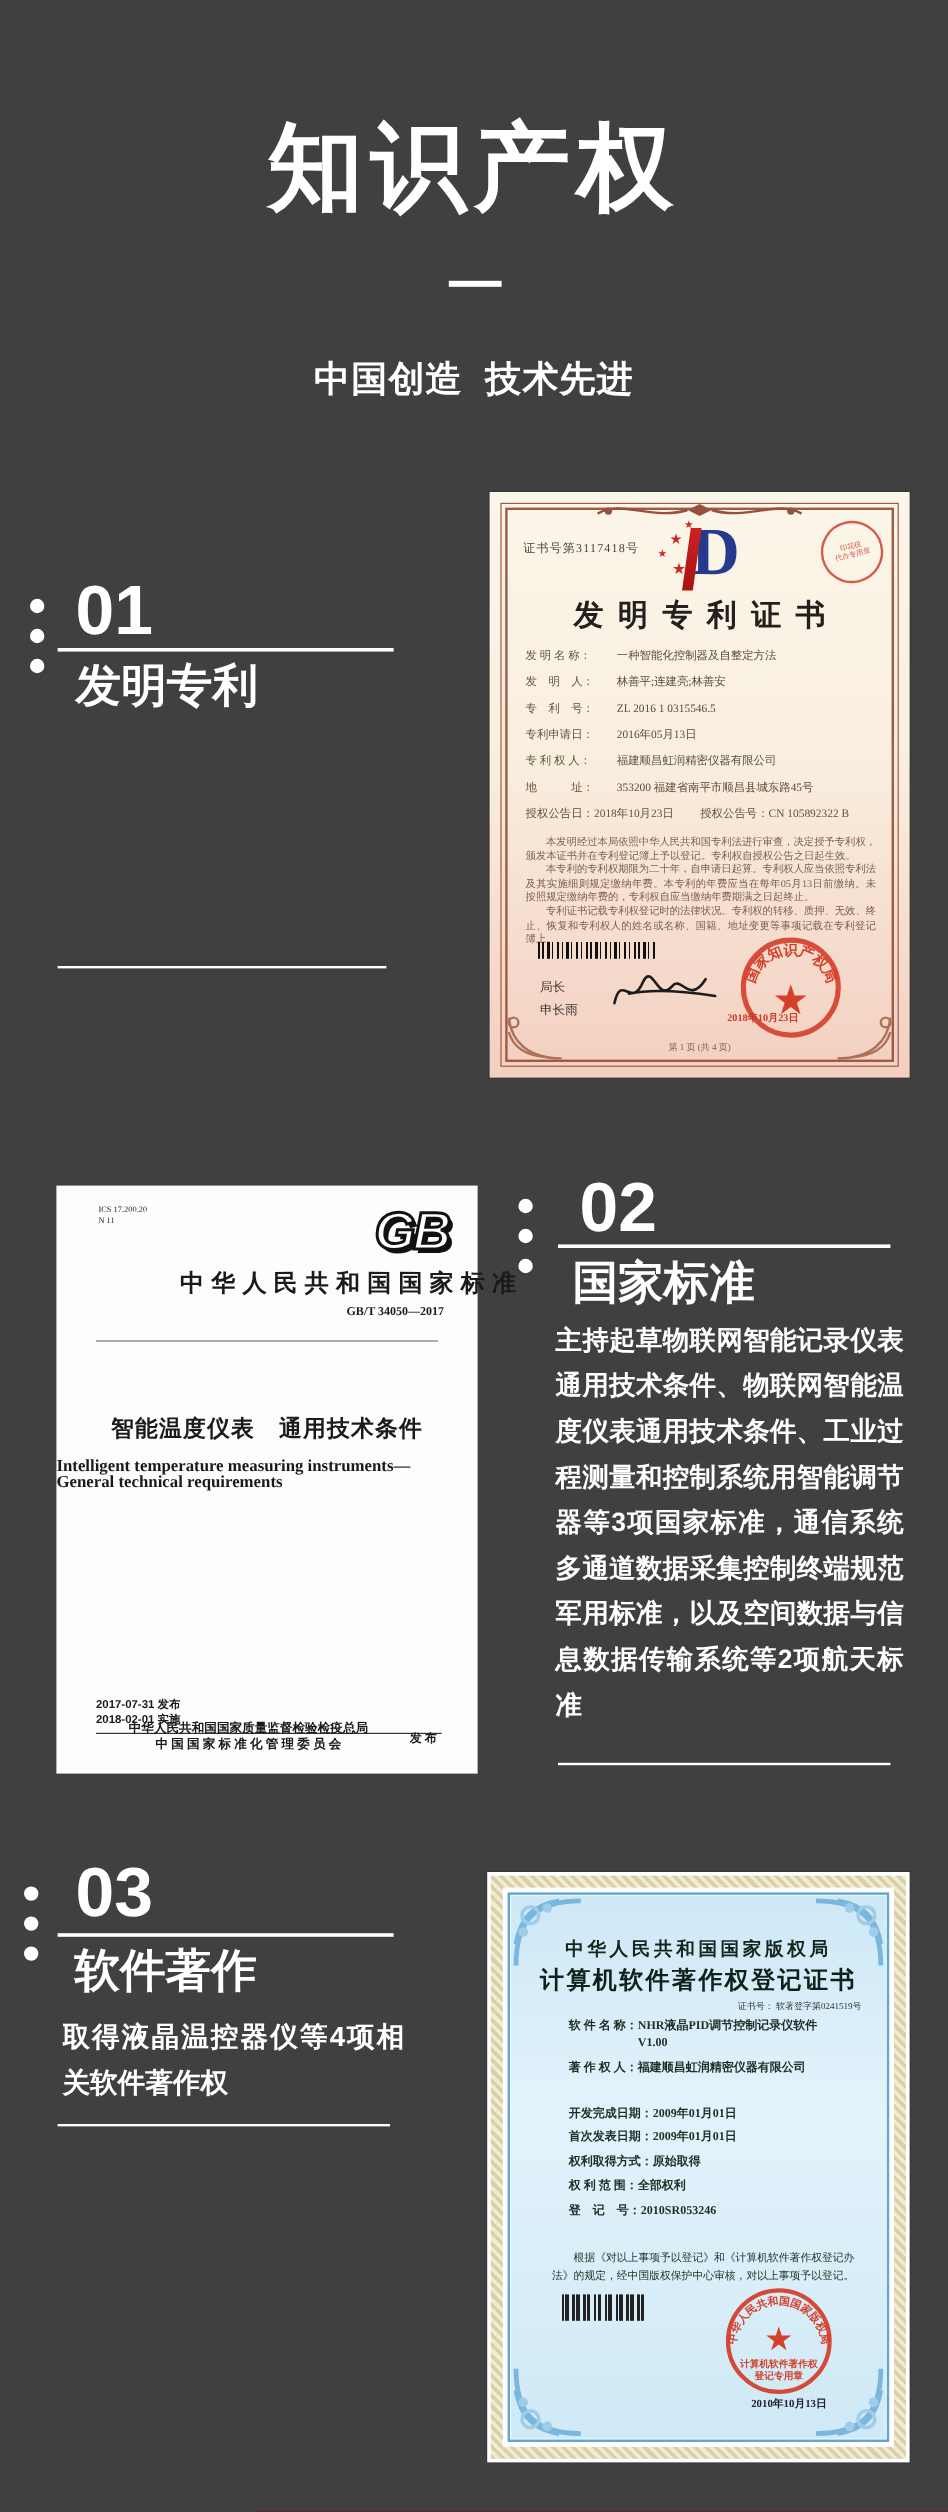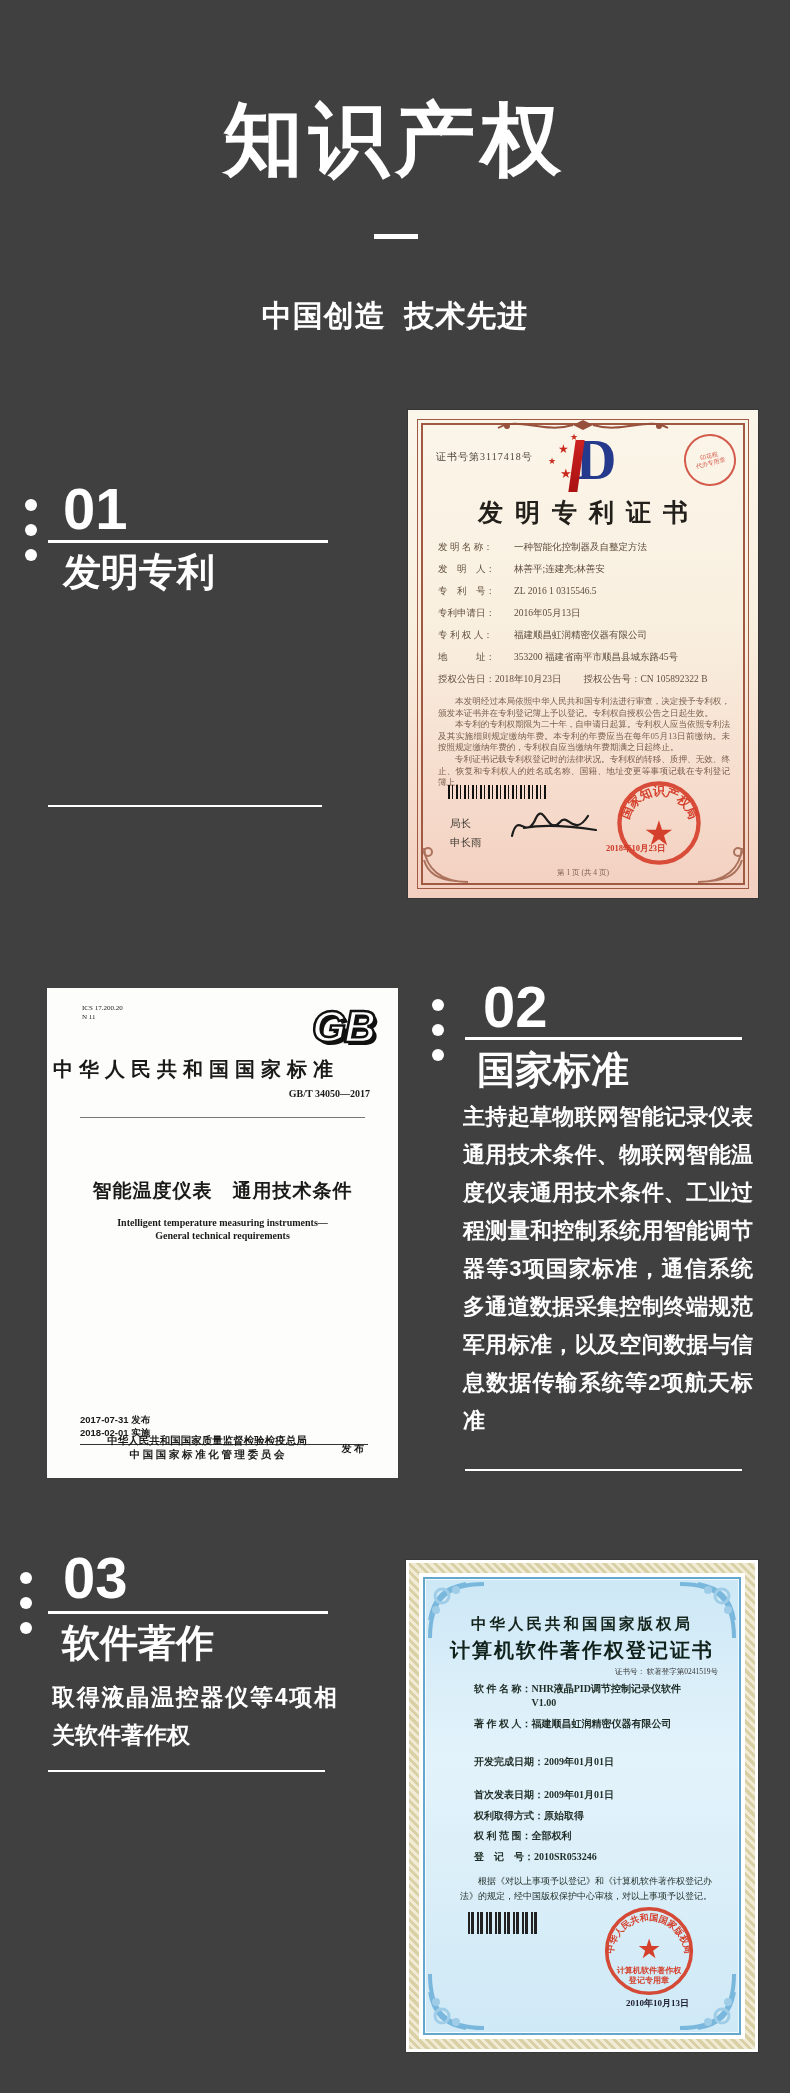--- a/index.html
+++ b/index.html
@@ -55,27 +55,27 @@
   .p-stamp-date{position:absolute;left:198px;top:433px;font-size:8.5px;color:#cf3a28;font-weight:700;}
   .p-pagenote{position:absolute;left:0;top:458px;width:100%;text-align:center;font-size:7.5px;color:#7a5f4d;}
   .p-corner{position:absolute;opacity:.8;}
   
   .gb{position:absolute;left:47px;top:988px;width:351px;height:490px;background:#fdfdfb;
     font-family:"Liberation Serif",serif;color:#1a1a1a;}
   .gb-ics{position:absolute;left:35px;top:16px;font-size:7px;line-height:9px;color:#222;}
   .gb-logo{position:absolute;right:24px;top:14px;font-size:44px;font-weight:900;font-style:italic;
     color:#fff;-webkit-text-stroke:2.5px #111;text-shadow:3px 3px 0 #111;letter-spacing:-2px;
     font-family:"Liberation Sans",sans-serif;}
-  .gb-head{position:absolute;left:0;top:68px;width:100%;text-align:left;font-size:20px;
-    font-weight:700;letter-spacing:6px;text-indent:6px;}
+  .gb-head{position:absolute;left:0;top:68px;width:100%;text-align:right;font-size:20px;
+    font-weight:700;letter-spacing:6px;text-indent:6px;padding-left:38px;}
   .gb-stdno{position:absolute;right:28px;top:100px;font-size:10px;font-weight:700;}
   .gb-rule{position:absolute;left:33px;top:129px;width:285px;height:1px;background:#777;}
   .gb-title{position:absolute;left:0;top:190px;width:100%;text-align:center;font-size:19px;
     font-weight:700;font-family:"Liberation Sans",sans-serif;letter-spacing:1px;}
-  .gb-en{position:absolute;left:0;top:228px;width:100%;text-align:center;font-size:10px;
+  .gb-en{position:absolute;left:0;top:228px;width:100%;text-align:left;font-size:14px;
     font-weight:700;line-height:13px;}
   .gb-dates{position:absolute;left:33px;top:426px;width:288px;border-bottom:1px solid #333;
     padding-bottom:4px;display:flex;justify-content:space-between;font-size:9.5px;font-weight:700;
     font-family:"Liberation Sans",sans-serif;flex-direction:column;}
   .gb-issuers{position:absolute;left:0px;top:446px;width:320px;text-align:center;font-size:10.5px;
     font-weight:700;line-height:14px;}
   .gb-publish{position:absolute;right:34px;top:454px;font-size:10px;font-weight:700;white-space:pre;}
   
   .soft{position:absolute;left:406px;top:1560px;width:352px;height:492px;background:#fff;
     font-family:"Liberation Serif",serif;box-shadow:0 0 0 1px rgba(0,0,0,.12);}
@@ -90,21 +90,21 @@
     font-weight:700;letter-spacing:3px;color:#15251d;}
   .s-title{position:absolute;left:0;top:77px;width:100%;text-align:center;font-size:20px;
     font-weight:700;letter-spacing:2px;color:#10201a;}
   .s-certno{position:absolute;left:0;top:107px;width:312px;text-align:right;font-size:7.5px;color:#333;}
   .s-fields{position:absolute;left:68px;top:122px;width:250px;}
   .s-row{display:flex;font-size:10px;font-weight:700;color:#1f2d26;line-height:13.5px;}
   .s-row .lbl{white-space:pre;flex:none;}
   .s-row .val{white-space:pre-line;}
   .s-row:nth-child(2){margin-top:8px;}
   .s-row:nth-child(3){margin-top:24px;}
-  .s-row:nth-child(4){margin-top:20px;}
+  .s-row:nth-child(4){margin-top:6px;}
   .s-row:nth-child(5){margin-top:7px;}
   .s-row:nth-child(6){margin-top:7px;}
   .s-row:nth-child(7){margin-top:7px;}
   .s-statement{position:absolute;left:54px;top:314px;width:252px;font-size:9px;line-height:14.5px;
     color:#1f2d26;text-indent:18px;text-align:justify;}
   .s-barcode{position:absolute;left:62px;top:352px;width:70px;height:22px;
     background:repeating-linear-gradient(90deg,#222 0 2px,transparent 2px 3px,#222 3px 6px,transparent 6px 9px);}
   .s-stamp{position:absolute;left:198px;top:346px;}
   .s-date{position:absolute;left:204px;top:437px;font-size:9px;font-weight:700;color:#223;margin-left:16px;}
 </style>

